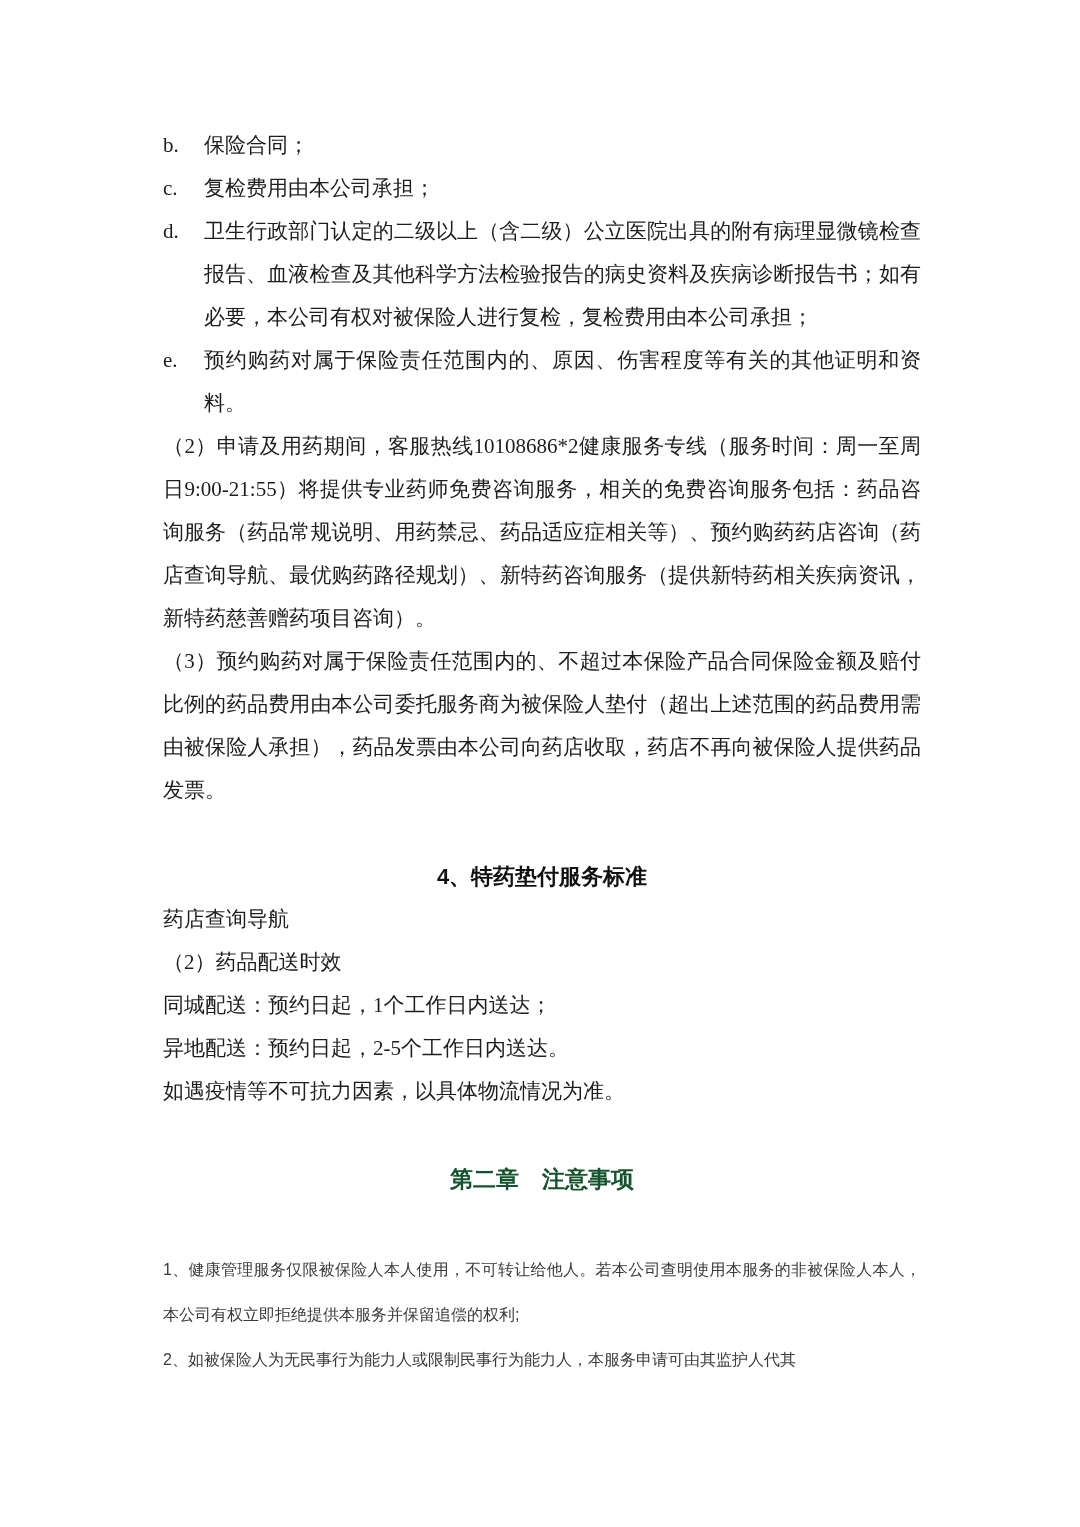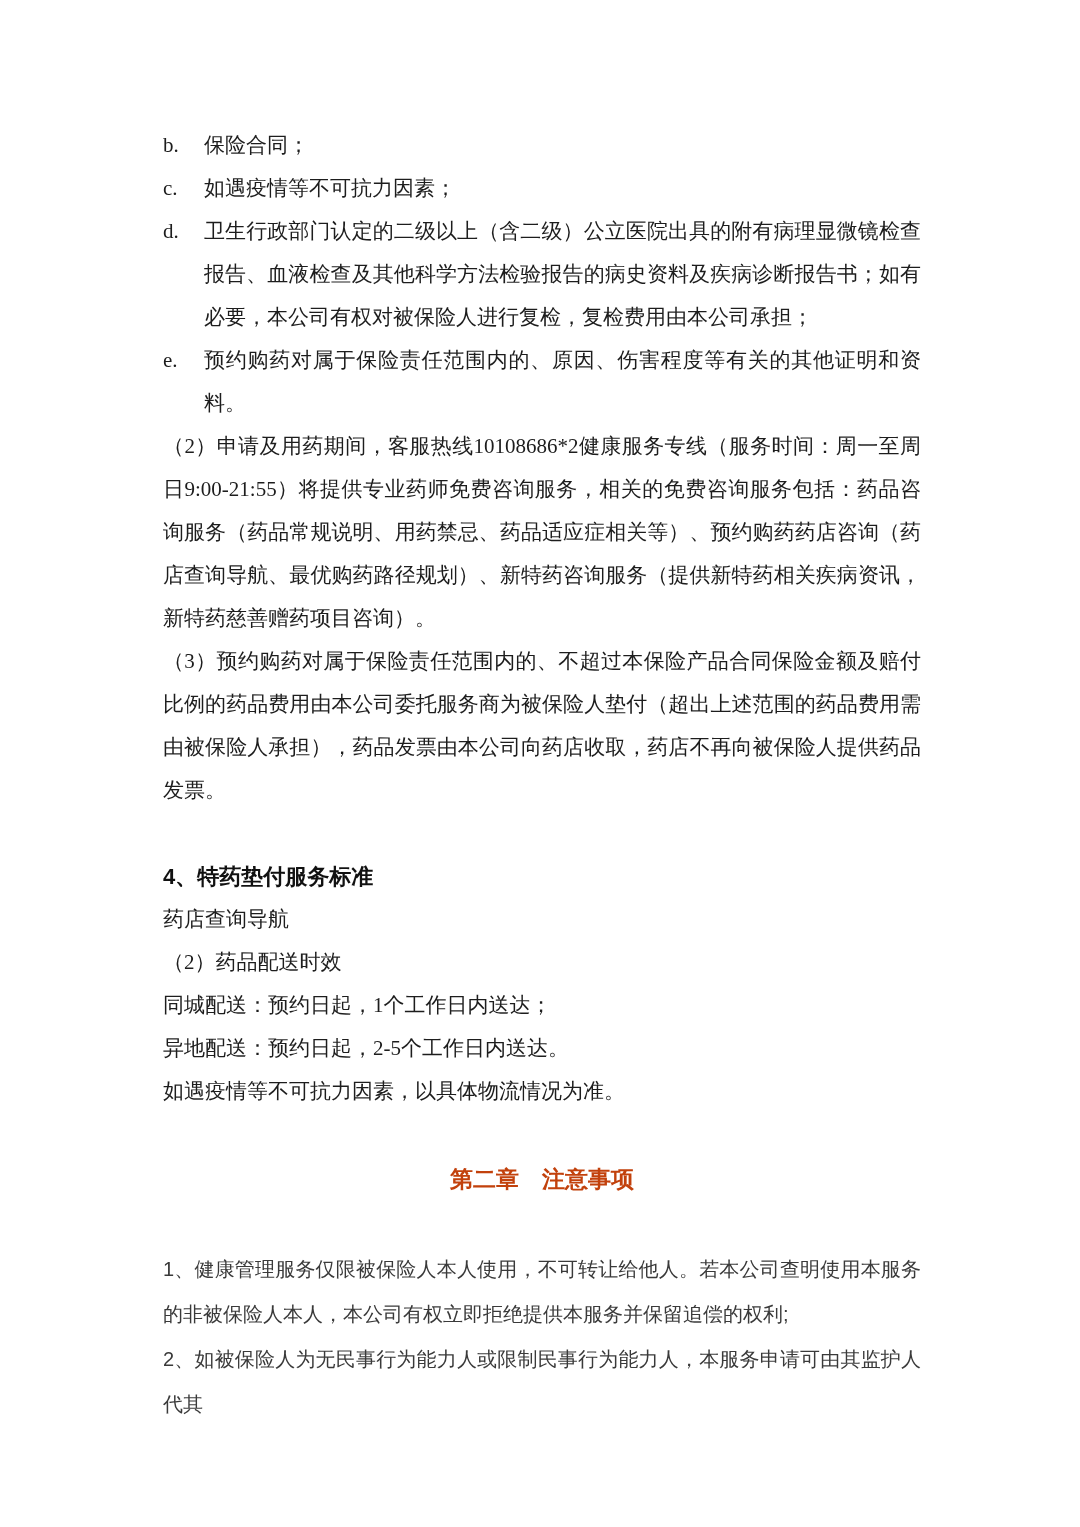--- a/index.html
+++ b/index.html
@@ -43,55 +43,55 @@
     text-align: justify;
     text-justify: inter-character;
   }
   .section-heading {
     margin-top: 43px;
     font-family: "Liberation Sans", "DejaVu Sans", sans-serif;
     font-weight: 700;
     font-size: 22px;
     line-height: 43px;
     color: #111111;
-    text-align: left;
+    text-align: center;
   }
   .chapter-heading {
     margin-top: 45px;
     font-family: "Liberation Sans", "DejaVu Sans", sans-serif;
     font-weight: 700;
     font-size: 23px;
     line-height: 43px;
-    color: #c2410c;
+    color: #14532d;
     text-align: center;
   }
   .notes-block {
     margin-top: 46px;
     font-family: "Liberation Sans", "DejaVu Sans", sans-serif;
-    font-size: 20px;
+    font-size: 16px;
     line-height: 45px;
     color: #3a3a3a;
     text-align: justify;
     text-justify: inter-character;
   }
 </style>
 </head>
 <body>
 
 <div class="page">
   <div class="doc">
 
     <div class="serif-block">
       <p class="li">
         <span class="li-marker">b.</span>
         <span class="li-body">保险合同；</span>
       </p>
       <p class="li">
         <span class="li-marker">c.</span>
-        <span class="li-body">如遇疫情等不可抗力因素；</span>
+        <span class="li-body">复检费用由本公司承担；</span>
       </p>
       <p class="li">
         <span class="li-marker">d.</span>
         <span class="li-body">卫生行政部门认定的二级以上（含二级）公立医院出具的附有病理显微镜检查报告、血液检查及其他科学方法检验报告的病史资料及疾病诊断报告书；如有必要，本公司有权对被保险人进行复检，复检费用由本公司承担；</span>
       </p>
       <p class="li">
         <span class="li-marker">e.</span>
         <span class="li-body">预约购药对属于保险责任范围内的、原因、伤害程度等有关的其他证明和资料。</span>
       </p>
 

